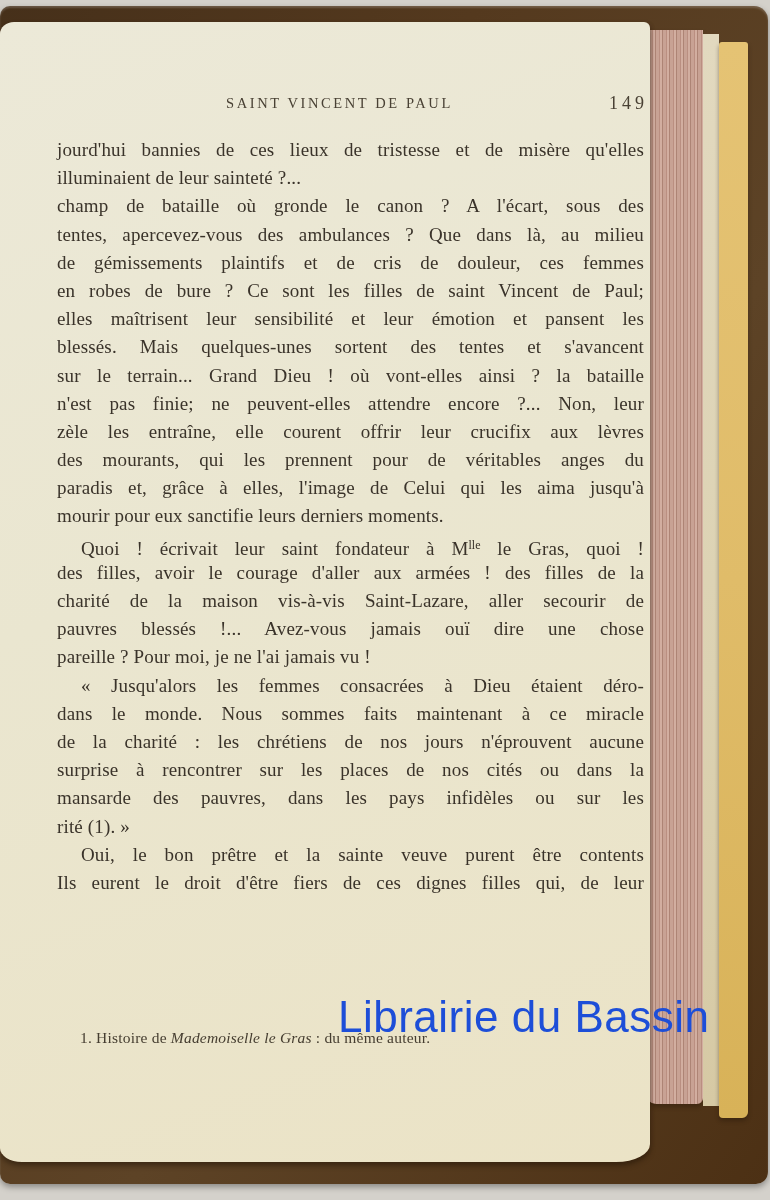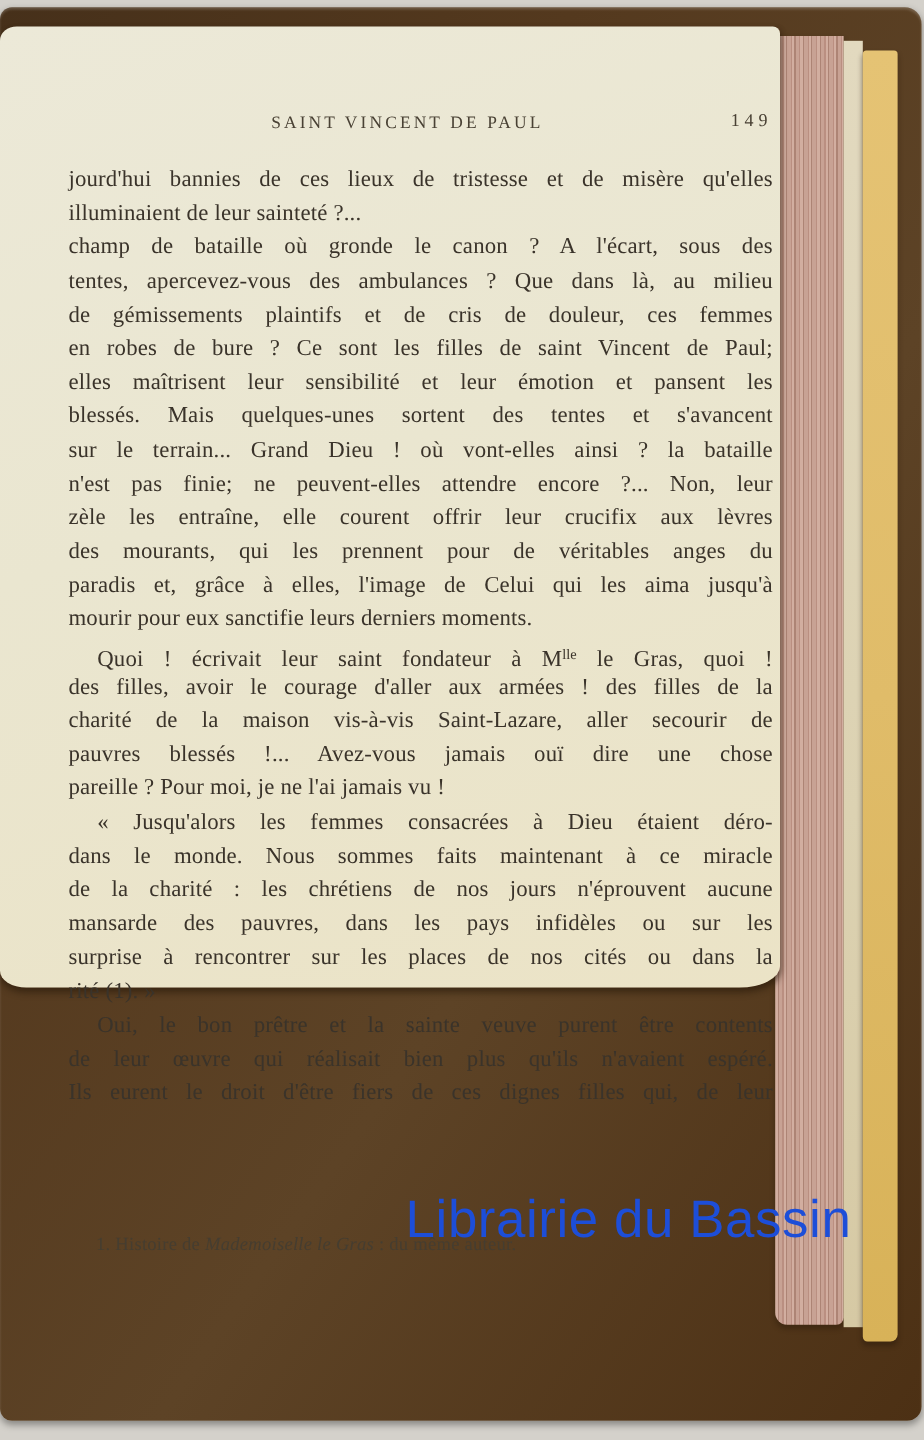--- a/index.html
+++ b/index.html
@@ -17,27 +17,27 @@
   .edge-pink{position:absolute;left:646px;top:30px;width:57px;height:1074px;
          background:repeating-linear-gradient(90deg,#d2aea0 0 2px,#ad8475 2px 3px,#c8a294 3px 6px,#ba8f81 6px 7px);
          border-radius:4px 0 6px 10px;box-shadow:0 3px 4px rgba(40,25,10,.4);}
   .edge-cream{position:absolute;left:703px;top:34px;width:16px;height:1072px;
          background:linear-gradient(180deg,#e2d9bf,#dcd2b2 60%,#d6c9a4);}
   .edge-yellow{position:absolute;left:719px;top:42px;width:29px;height:1076px;
          background:linear-gradient(180deg,#e5c374,#e0bc69 50%,#d8b258);
          border-radius:3px 3px 6px 4px;box-shadow:0 3px 4px rgba(40,25,10,.45);}
 
   
-  .page{position:absolute;left:0;top:22px;width:650px;height:801px;
+  .page{position:absolute;left:0;top:22px;width:650px;height:1140px;
         background:linear-gradient(160deg,#ece9d8 0%,#eae6d0 45%,#ebe3c6 100%);
         border-radius:14px 6px 34px 22px / 12px 6px 18px 14px;
         box-shadow:0 4px 5px rgba(35,22,8,.5), 2px 0 3px rgba(60,40,20,.18);}
   .title{position:absolute;left:226px;top:73px;font-size:14.5px;letter-spacing:2.6px;
          color:#494134;white-space:nowrap;}
-  .pagenum{position:absolute;left:609px;top:71px;font-size:15px;letter-spacing:4px;color:#494134;}
+  .pagenum{position:absolute;left:609px;top:71px;font-size:18px;letter-spacing:4px;color:#494134;}
 
   .body{position:absolute;left:57px;top:114px;width:587px;color:#3a332a;
         font-size:19px;letter-spacing:.15px;}
   .line{display:block;height:28.2px;line-height:28.2px;white-space:nowrap;
         text-align:justify;text-align-last:justify;text-justify:inter-word;}
   .line.lastline{text-align-last:left;}
   .line.firstline{text-indent:24px;}
   .line sup{font-size:12px;vertical-align:6px;letter-spacing:0;}
 
   .footnote{position:absolute;left:80px;top:1007px;font-size:15.5px;color:#453d30;
@@ -84,27 +84,26 @@
           <div class="line firstline">Quoi ! écrivait leur saint fondateur à M<sup>lle</sup> le Gras, quoi !</div>
           <div class="line">des filles, avoir le courage d'aller aux armées ! des filles de la</div>
           <div class="line">charité de la maison vis-à-vis Saint-Lazare, aller secourir de</div>
           <div class="line">pauvres blessés !... Avez-vous jamais ouï dire une chose</div>
           <div class="line lastline">pareille ? Pour moi, je ne l'ai jamais vu !</div>
         </div>
         <div>
           <div class="line firstline">« Jusqu'alors les femmes consacrées à Dieu étaient déro-</div>
           <div class="line">dans le monde. Nous sommes faits maintenant à ce miracle</div>
           <div class="line">de la charité : les chrétiens de nos jours n'éprouvent aucune</div>
+          <div class="line">surprise à rencontrer sur les places de nos cités ou dans la</div>
           <div class="line">mansarde des pauvres, dans les pays infidèles ou sur les</div>
-          <div class="line">surprise à rencontrer sur les places de nos cités ou dans la</div>
           <div class="line lastline">rité (1). »</div>
         </div>
         <div>
           <div class="line firstline">Oui, le bon prêtre et la sainte veuve purent être contents</div>
-          <div class="line">de leur œuvre qui réalisait bien plus qu'ils n'avaient espéré.</div>
           <div class="line">Ils eurent le droit d'être fiers de ces dignes filles qui, de leur</div>
         </div>
       </div>
 
     <div class="footnote"><span>1. Histoire de </span><em>Mademoiselle le Gras</em><span> : du même auteur.</span></div>
   </div>
 
   <div class="watermark">Librairie du Bassin</div>
 </div>
 

